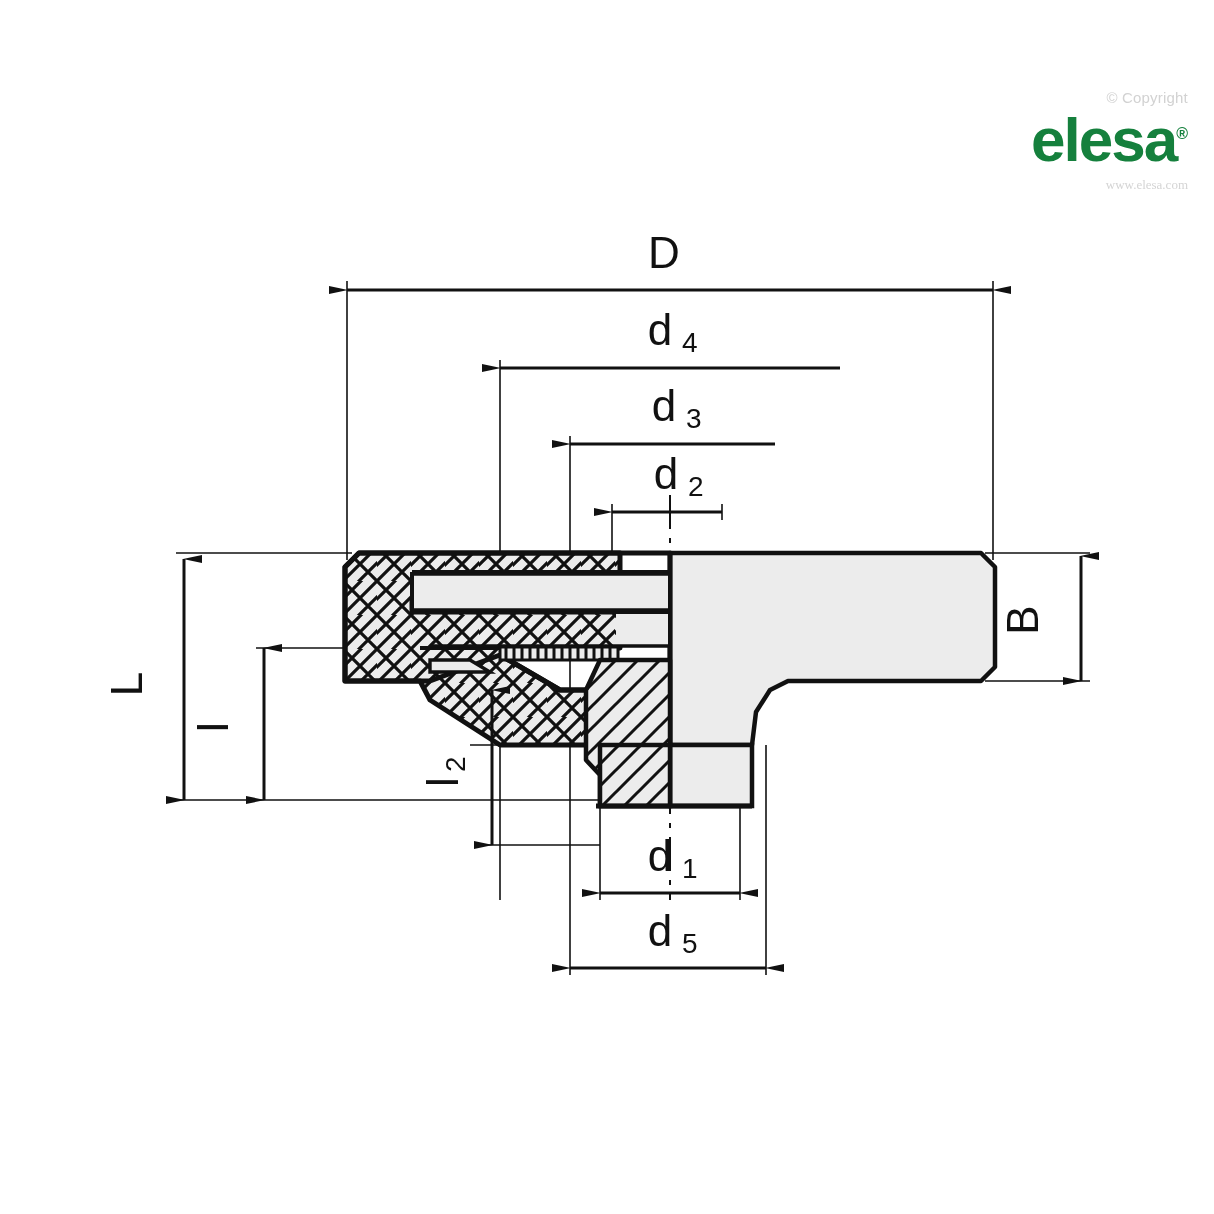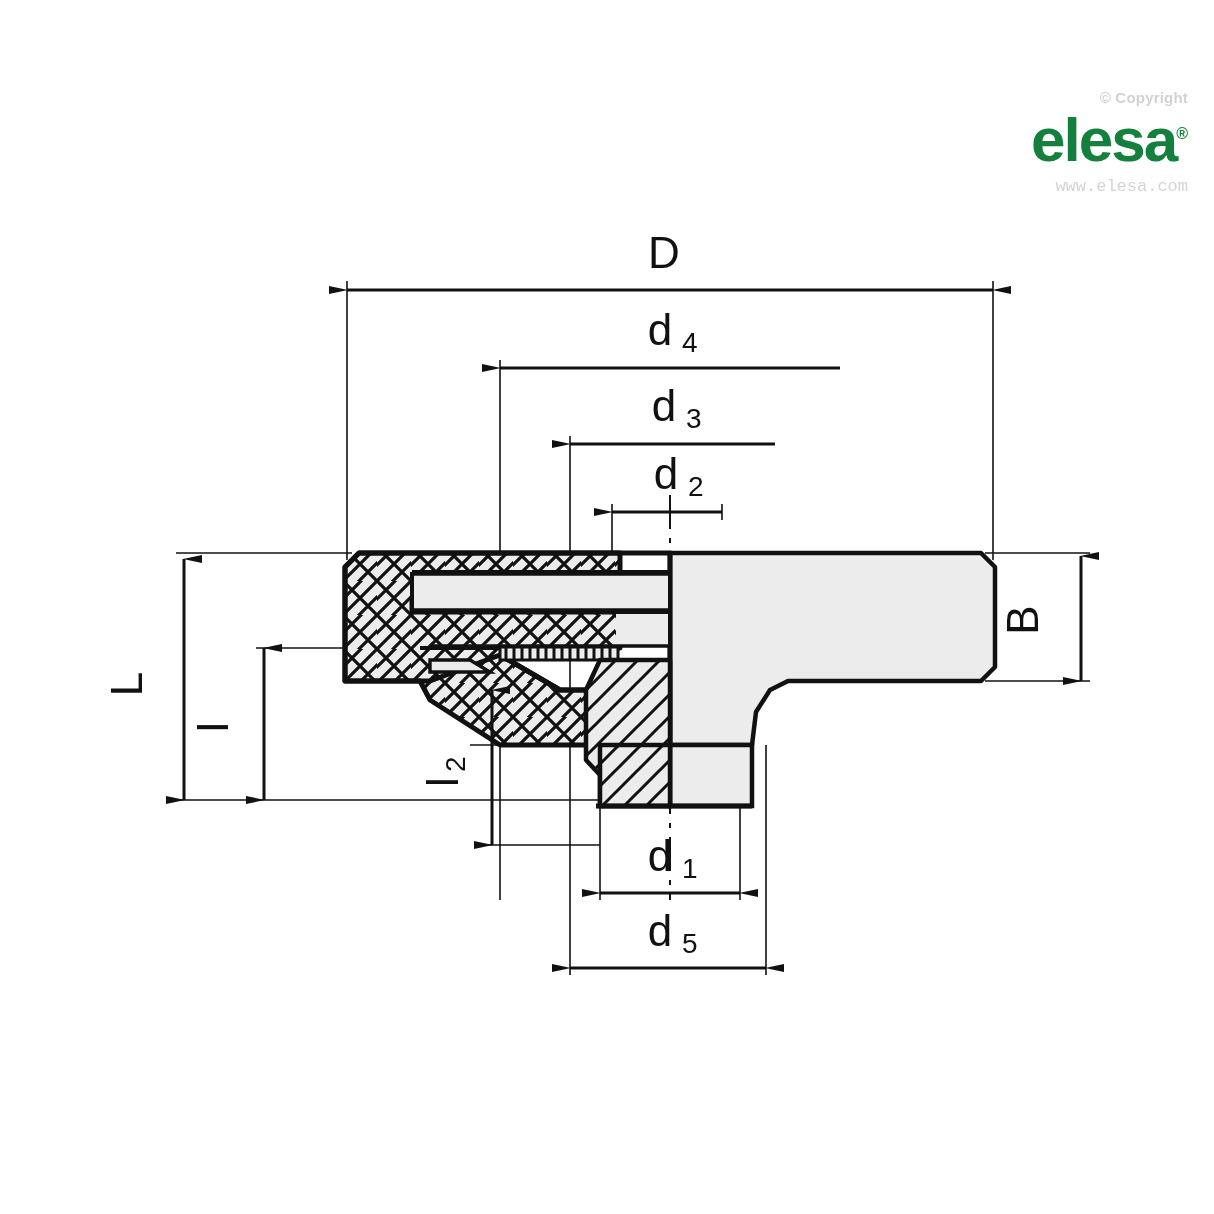--- a/index.html
+++ b/index.html
@@ -3,26 +3,26 @@
 <meta charset="utf-8">
 <style>
   html,body{margin:0;padding:0;background:#ffffff;}
   body{width:1214px;height:1214px;overflow:hidden;font-family:"Liberation Sans",sans-serif;}
   #stage{position:relative;width:1214px;height:1214px;background:#fff;}
   svg#drawing{position:absolute;left:0;top:0;width:1214px;height:1214px;display:block;}
   .dimtext{font-family:"Liberation Sans",sans-serif;font-size:44px;fill:#111;}
   .dimsub{font-family:"Liberation Sans",sans-serif;font-size:28px;fill:#111;}
   .brand{position:absolute;right:26px;top:90px;width:180px;text-align:right;user-select:none;}
   .brand .copy{font-size:15px;color:#d2d2d2;letter-spacing:.2px;line-height:1;margin-bottom:6px;
-               font-family:"Liberation Sans",sans-serif;font-weight:bold;}
+               font-family:"Liberation Sans",sans-serif;font-weight:normal;}
   .brand .logo{font-size:62px;color:#15803d;font-weight:bold;line-height:.95;letter-spacing:-2px;
                font-family:"Liberation Sans",sans-serif;}
   .brand .logo sup{font-size:16px;vertical-align:super;letter-spacing:0;}
-  .brand .site{font-size:17px;color:#d4d4d4;line-height:1;margin-top:8px;
-               font-family:Liberation Mono, monospace;}
+  .brand .site{font-size:13px;color:#d4d4d4;line-height:1;margin-top:8px;
+               font-family:Liberation Serif, serif;}
 </style>
 </head>
 <body>
 
 <div id="stage">
 
   <svg id="drawing" viewBox="0 0 1214 1214">
     <defs>
 
       <pattern id="crossHatch" width="34" height="34" patternUnits="userSpaceOnUse" patternTransform="translate(3,3)">

